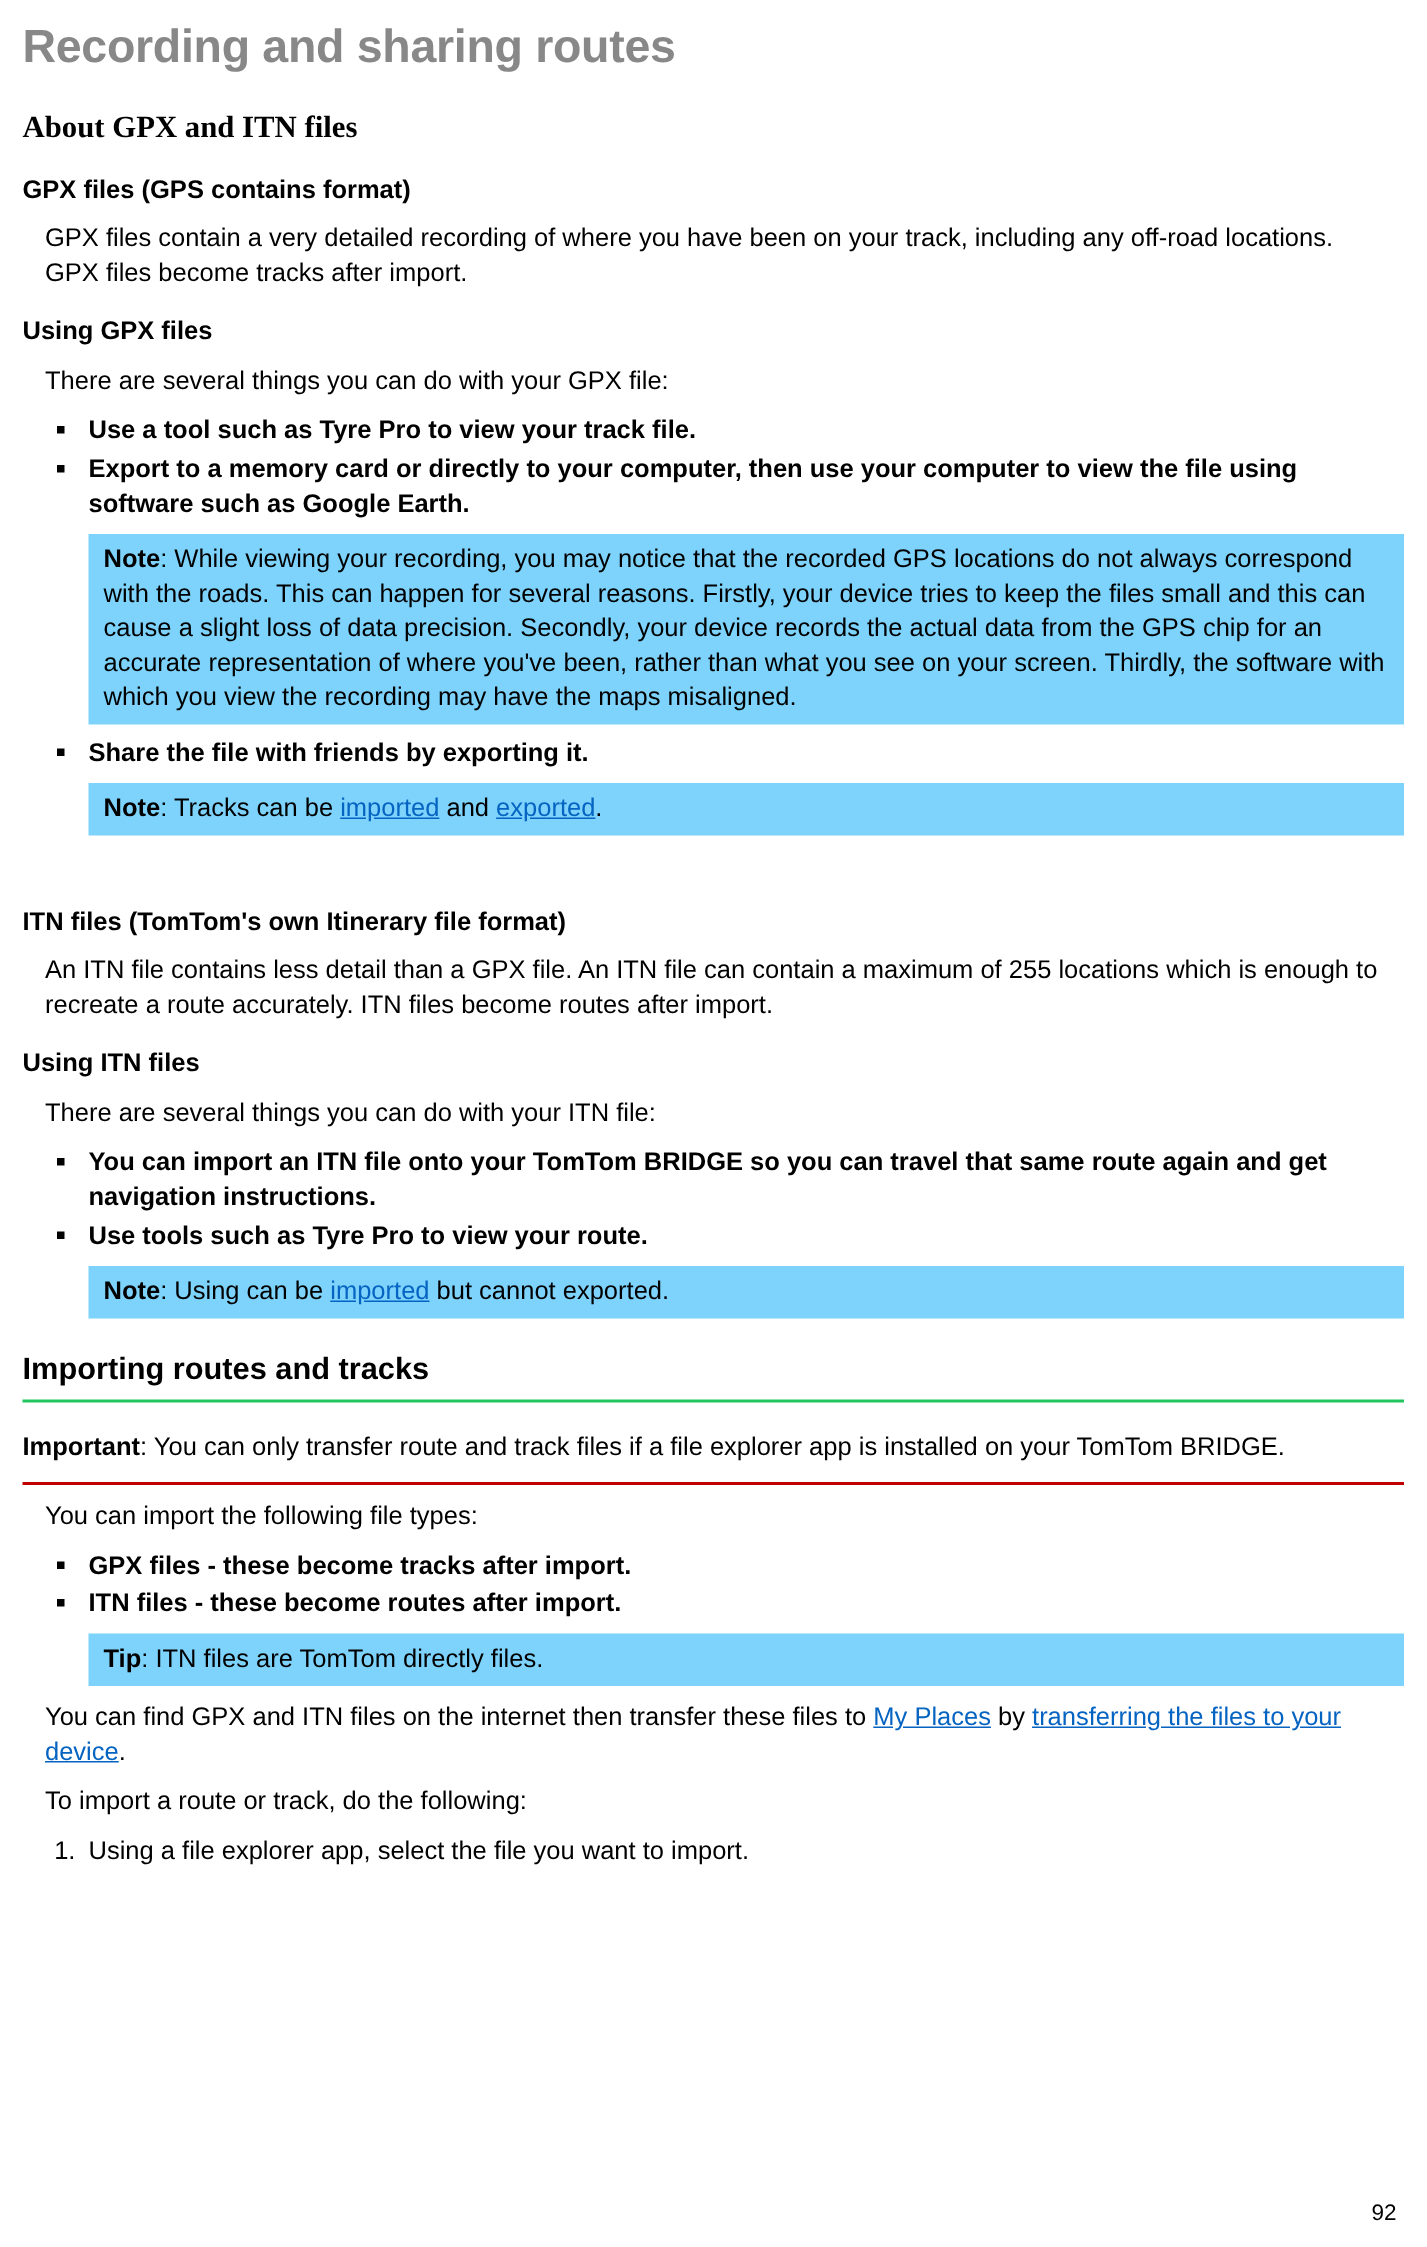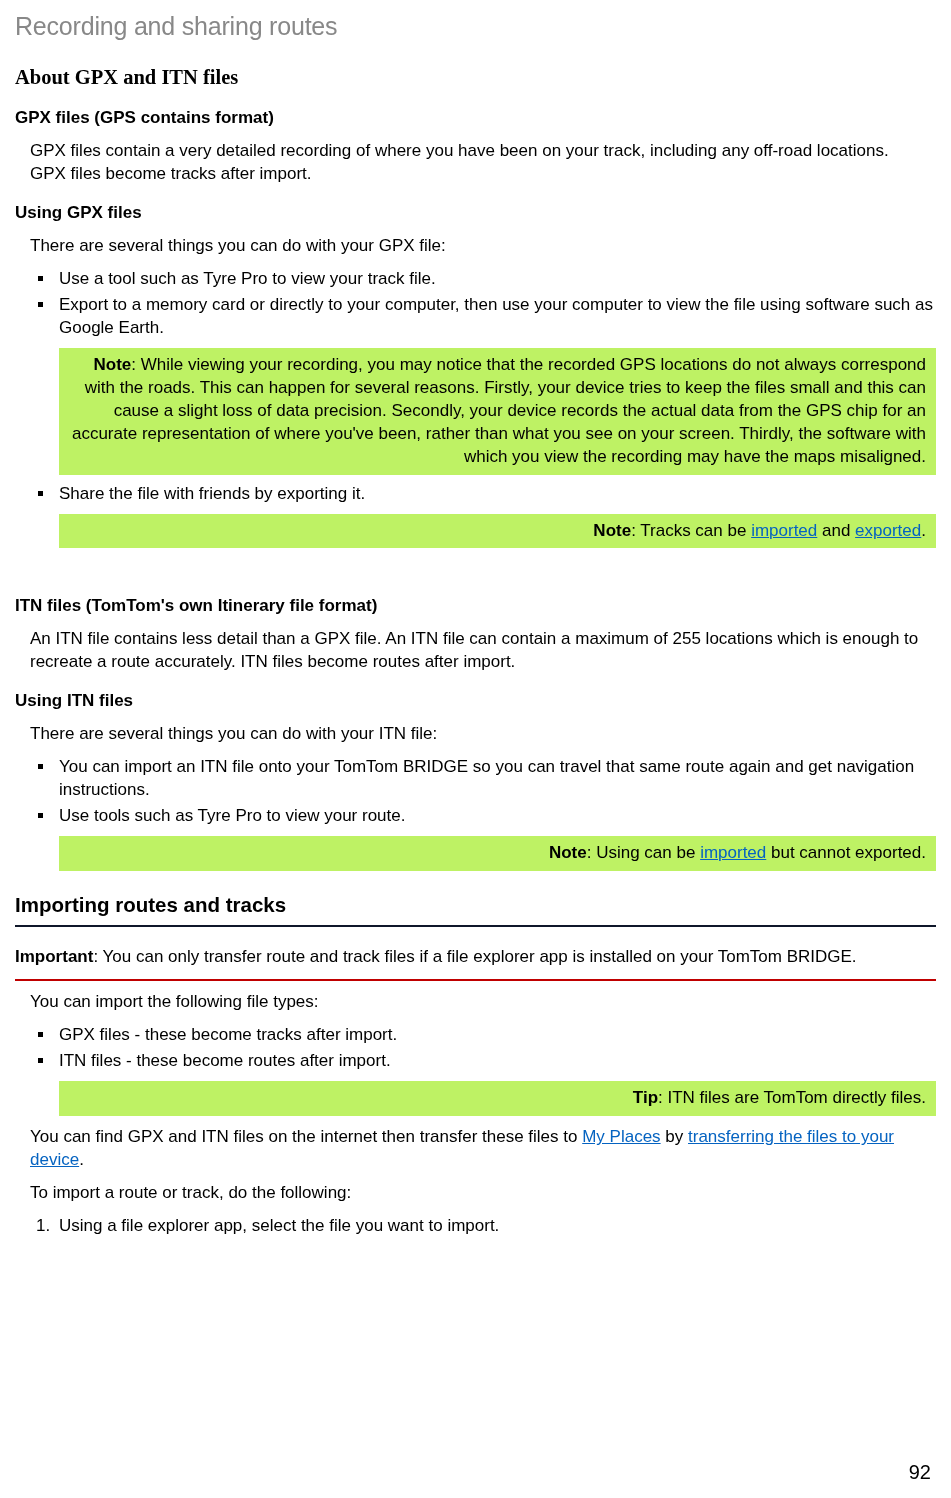--- a/index.html
+++ b/index.html
@@ -7,32 +7,32 @@
     font-size: 17px;
     color: #000;
     margin: 0;
     padding: 10px 15px 15px 15px;
     line-height: 1.35;
     width: 951px;
     box-sizing: border-box;
   }
   .page-title {
     color: #888;
-    font-size: 25px;
-    font-weight: normal;
+    font-size: 31px;
+    font-weight: bold;
     margin-top: 0px;
     margin-bottom: 20px;
     letter-spacing: -0.2px;
   }
   .h2-heading {
     font-size: 20.5px;
     font-weight: bold;
     margin-top: 20px;
     margin-bottom: 16px;
-    border-bottom: 2px solid #0f172a;
+    border-bottom: 2px solid #22c55e;
     padding-bottom: 6px;
   }
   .h2-heading.no-border {
     border-bottom: none;
     padding-bottom: 0;
     font-family: Liberation Serif, serif;
   }
   .h3-heading {
     font-size: 17px;
     font-weight: bold;
@@ -43,53 +43,53 @@
     margin: 10px 15px;
   }
   ul.square {
     list-style-type: square;
     padding-left: 40px;
     margin: 8px 0;
   }
   ul.square li {
     padding-left: 4px;
     margin-bottom: 3px;
+    font-weight: bold;
   }
   ol.numbered {
     padding-left: 40px;
     margin: 8px 0;
   }
   ol.numbered li {
     padding-left: 4px;
     margin-bottom: 3px;
   }
   .note-box {
-    background: #bef264;
+    background: #7dd3fc;
     padding: 6px 10px;
     margin: 8px 0 8px 44px;
     line-height: 1.35;
-    text-align: right;
   }
   .hr-red {
     border: none;
     border-top: 2px solid #c00000;
     margin: 8px 0;
   }
   .important-block {
     padding: 3px 0;
   }
   .link {
     color: #0563c1;
     text-decoration: underline;
   }
   .page-num {
     position: fixed;
     bottom: 12px;
     right: 20px;
-    font-size: 20px;
+    font-size: 15px;
   }
 </style>
 </head>
 <body>
 
 
 
 <div class="page-title">Recording and sharing routes</div>
 
 <div class="h2-heading no-border">About GPX and ITN files</div>

